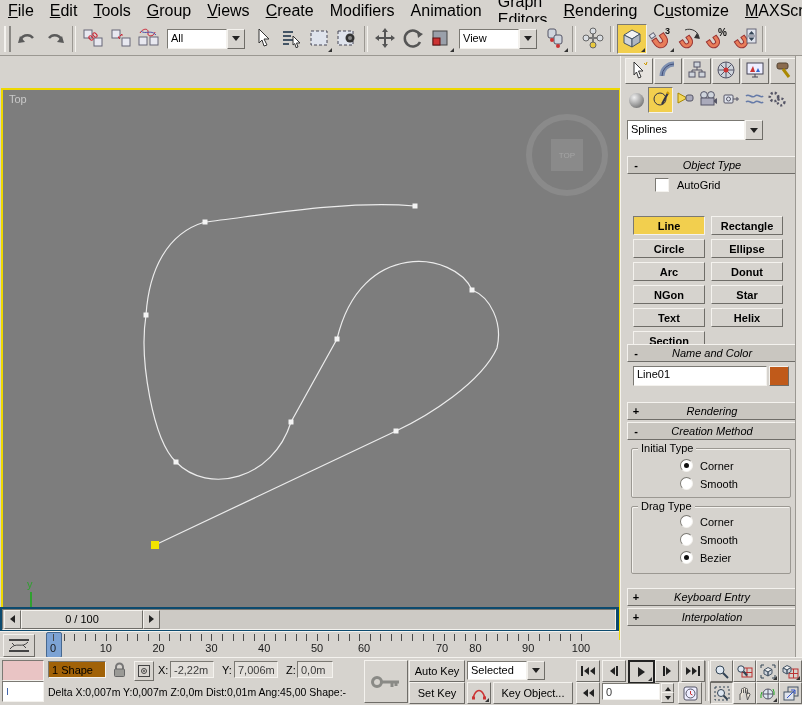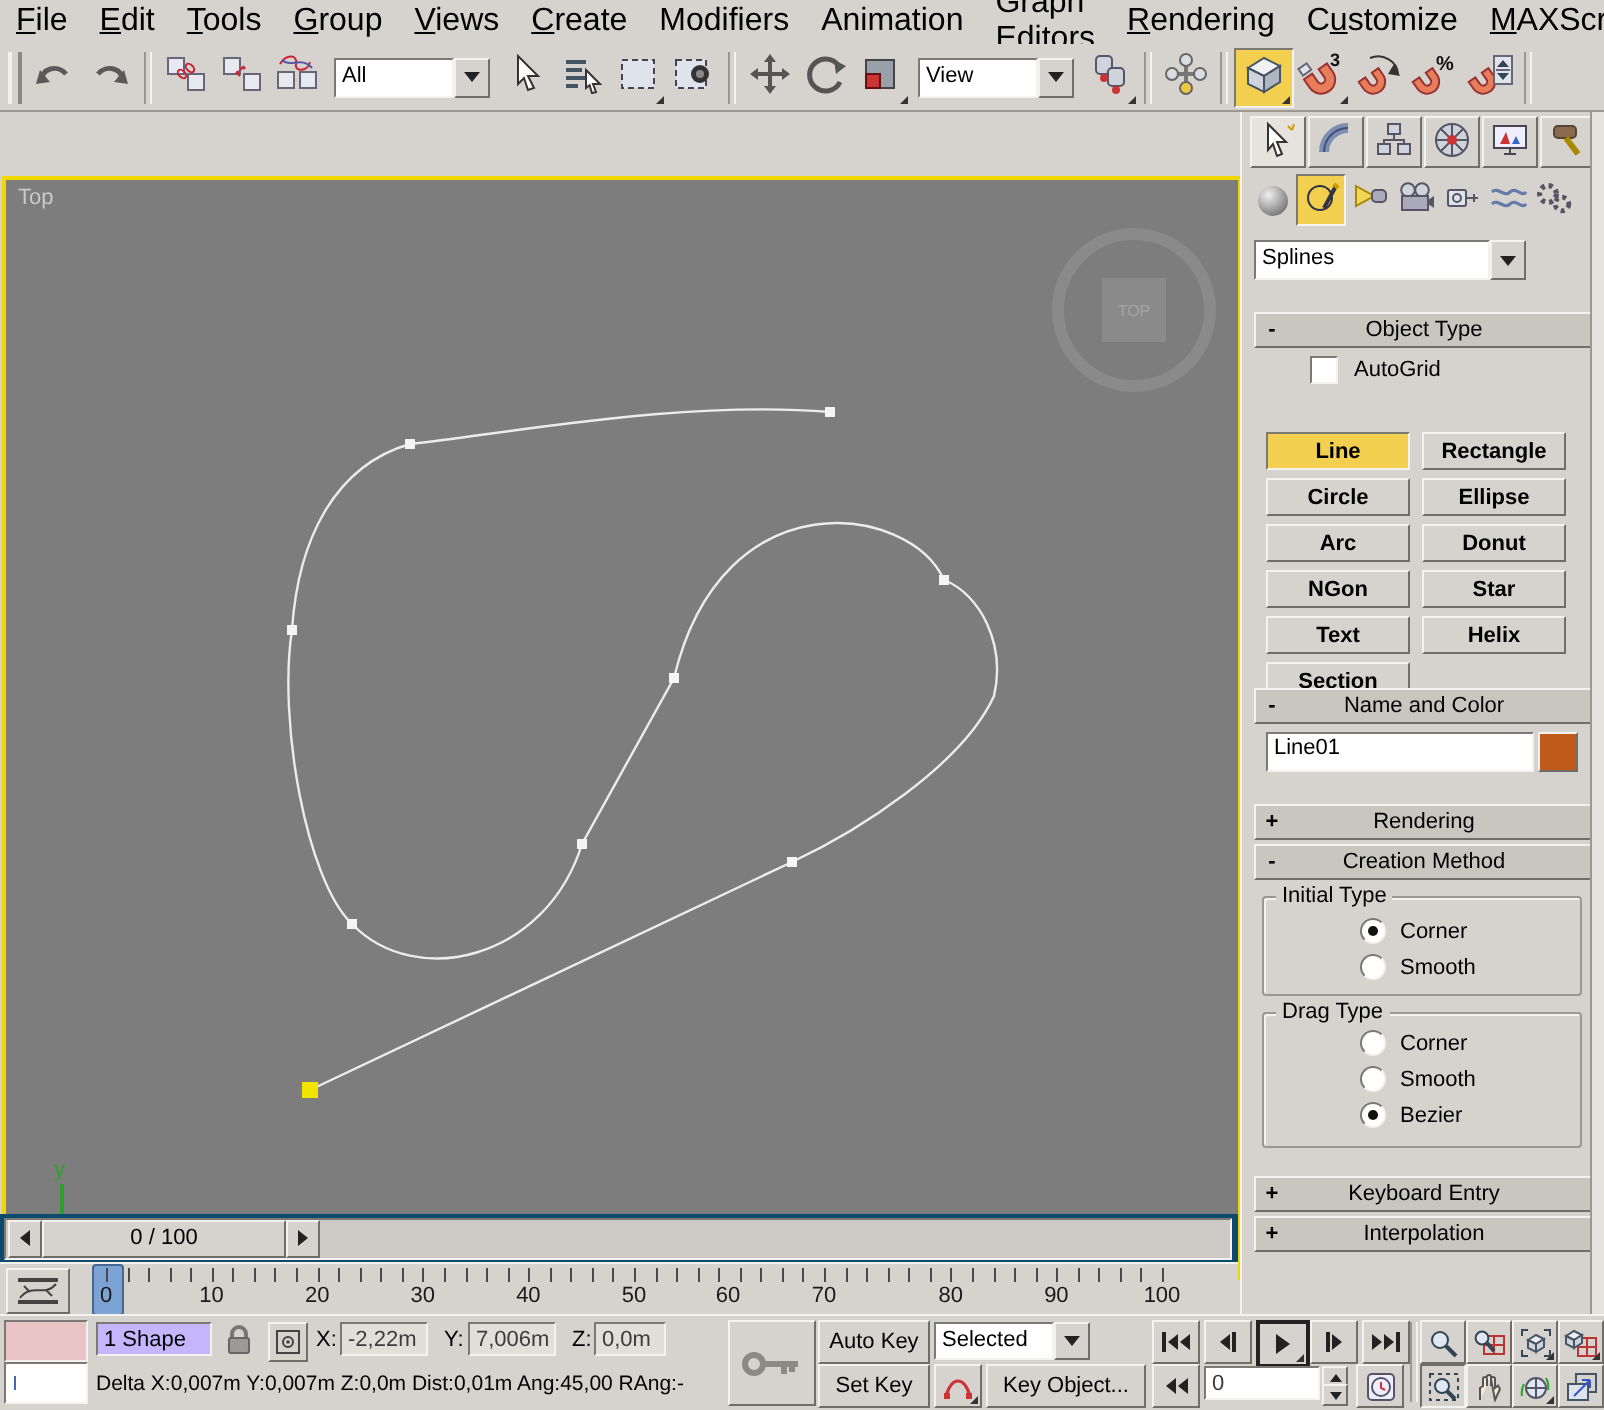--- a/index.html
+++ b/index.html
@@ -52,21 +52,21 @@
     background:#d6d3ce;border:1px solid;border-color:#f4f2ee #6f6d68 #6f6d68 #f4f2ee;position:relative;}
   .ctab.active{background:#e6e3de;}
   #subrow{left:4px;top:31px;display:flex;align-items:center;}
   .cicon{width:23px;height:24px;display:flex;align-items:center;justify-content:center;position:relative;}
   .cicon.active{background:#f2cf4e;border:1px solid;border-color:#7b7973 #f4f2ee #f4f2ee #7b7973;}
   #cat-combo{left:6px;top:64px;width:136px;height:20px;}
   .rollhead{left:6px;width:168px;height:16px;background:#c9c6c0;
     border:1px solid;border-color:#f4f2ee #6f6d68 #6f6d68 #f4f2ee;
     display:flex;align-items:center;}
   .rollhead .pm{width:16px;text-align:center;font-weight:bold;}
-  .rollhead .rt{flex:1;text-align:center;margin-right:16px;}
+  .rollhead .rt{flex:1;text-align:center;margin-right:16px;font-style:italic;}
   .checkbox{width:12px;height:12px;background:#fff;border:1px solid;
     border-color:#7b7973 #f4f2ee #f4f2ee #7b7973;display:flex;align-items:center;justify-content:center;}
   .otbtn{width:70px;height:17px;display:flex;align-items:center;justify-content:center;
     background:#d6d3ce;border:1px solid;border-color:#f4f2ee #6f6d68 #6f6d68 #f4f2ee;cursor:default;}
   .otbtn.on{background:#f2cf4e;border-color:#7b7973 #f4f2ee #f4f2ee #7b7973;}
   .fieldset{border:1px solid #9b9892;border-radius:2px;box-shadow:1px 1px 0 #f4f2ee inset;}
   .fieldset .legend{position:absolute;top:-7px;left:6px;background:#d6d3ce;padding:0 3px;}
   .radio{width:11px;height:11px;border-radius:50%;background:#fff;
     border:1px solid;border-color:#7b7973 #f4f2ee #f4f2ee #7b7973;position:relative;}
   .radio.sel:after{content:"";position:absolute;left:3px;top:3px;width:5px;height:5px;border-radius:50%;background:#111;}
@@ -576,53 +576,53 @@
           <div class="tick" style="left: 521.88px;"></div>
           <div class="tick" style="left: 532.44px;"></div>
           <div class="tick" style="left: 543px;"></div>
           <div class="tlabel" style="left: 2px;">0</div>
           <div class="tlabel" style="left: 54.8px;">10</div>
           <div class="tlabel" style="left: 107.6px;">20</div>
           <div class="tlabel" style="left: 160.4px;">30</div>
           <div class="tlabel" style="left: 213.2px;">40</div>
           <div class="tlabel" style="left: 266px;">50</div>
           <div class="tlabel" style="left: 313px;">60</div>
-          <div class="tlabel" style="left: 361px;">70</div>
+          <div class="tlabel" style="left: 391px;">70</div>
           <div class="tlabel" style="left: 424.4px;">80</div>
           <div class="tlabel" style="left: 477.2px;">90</div>
           <div class="tlabel" style="left: 530px;">100</div>
         </div>
     </div>
   </div>
 
   <div id="statusbar" class="abs">
     <div class="abs" style="left:2px;top:2px;width:40px;height:19px;background:#e9c4c4;border:1px solid;border-color:#7b7973 #f4f2ee #f4f2ee #7b7973;"></div>
     <div class="abs" style="left:2px;top:23px;width:40px;height:19px;background:#fff;border:1px solid;border-color:#7b7973 #f4f2ee #f4f2ee #7b7973;">
       <span style="position:absolute;left:4px;top:6px;width:1px;height:7px;background:#46a;"></span>
       </div>
-    <div class="sfield" style="left:48px;top:3px;width:58px;background:#c4b5fd;color:#000;">1 Shape</div>
+    <div class="sfield" style="left:48px;top:3px;width:58px;background:#a16207;color:#000;">1 Shape</div>
     <div class="abs" style="left:112px;top:4px;">
       <svg width="15" height="16">
           <path d="M4 7 V5 a3.5 3.5 0 0 1 7 0 v2" fill="none" stroke="#777" stroke-width="2"></path>
           <rect x="2.5" y="7" width="10" height="7.5" rx="1" fill="#9a9a96" stroke="#666"></rect>
         </svg></div>
     <div class="sbtn" style="left:134px;top:3px;width:18px;height:18px;">
       <svg width="12" height="12">
           <rect x="0.5" y="0.5" width="11" height="11" fill="none" stroke="#444"></rect>
           <circle cx="6" cy="6" r="2.5" fill="none" stroke="#444"></circle>
           <circle cx="6" cy="6" r="0.9" fill="#444"></circle>
         </svg>
       </div>
     <span class="slabel" style="left:158px;top:6px;">X:</span>
     <div class="sfield" style="left:170px;top:3px;width:44px;">-2,22m</div>
     <span class="slabel" style="left:222px;top:6px;">Y:</span>
     <div class="sfield" style="left:234px;top:3px;width:44px;">7,006m</div>
     <span class="slabel" style="left:286px;top:6px;">Z:</span>
     <div class="sfield" style="left:297px;top:3px;width:36px;">0,0m</div>
-    <span class="slabel" style="left:48px;top:28px;font-size:10.5px;white-space:nowrap;">Delta X:0,007m Y:0,007m Z:0,0m Dist:0,01m Ang:45,00 RAng:-</span>
+    <span class="slabel" style="left:48px;top:28px;font-size:10.5px;white-space:nowrap;">Delta X:0,007m Y:0,007m Z:0,0m Dist:0,01m Ang:45,00 Shape:-</span>
     <div class="sbtn" style="left:364px;top:2px;width:42px;height:41px;">
       <svg width="32" height="18">
           <circle cx="7" cy="9" r="4.5" fill="none" stroke="#8a8a86" stroke-width="3"></circle>
           <path d="M11 9 H29 M22 9v5M26 9v4" stroke="#8a8a86" stroke-width="3"></path>
         </svg>
       </div>
     <div class="sbtn" style="left:409px;top:2px;width:54px;height:20px;">Auto Key</div>
     <div class="sbtn" style="left:409px;top:24px;width:54px;height:20px;">Set Key</div>
     <div class="abs combo" style="left:467px;top:3px;margin:0;height:19px;">
       <div class="cbox" style="width:52px">Selected</div>

